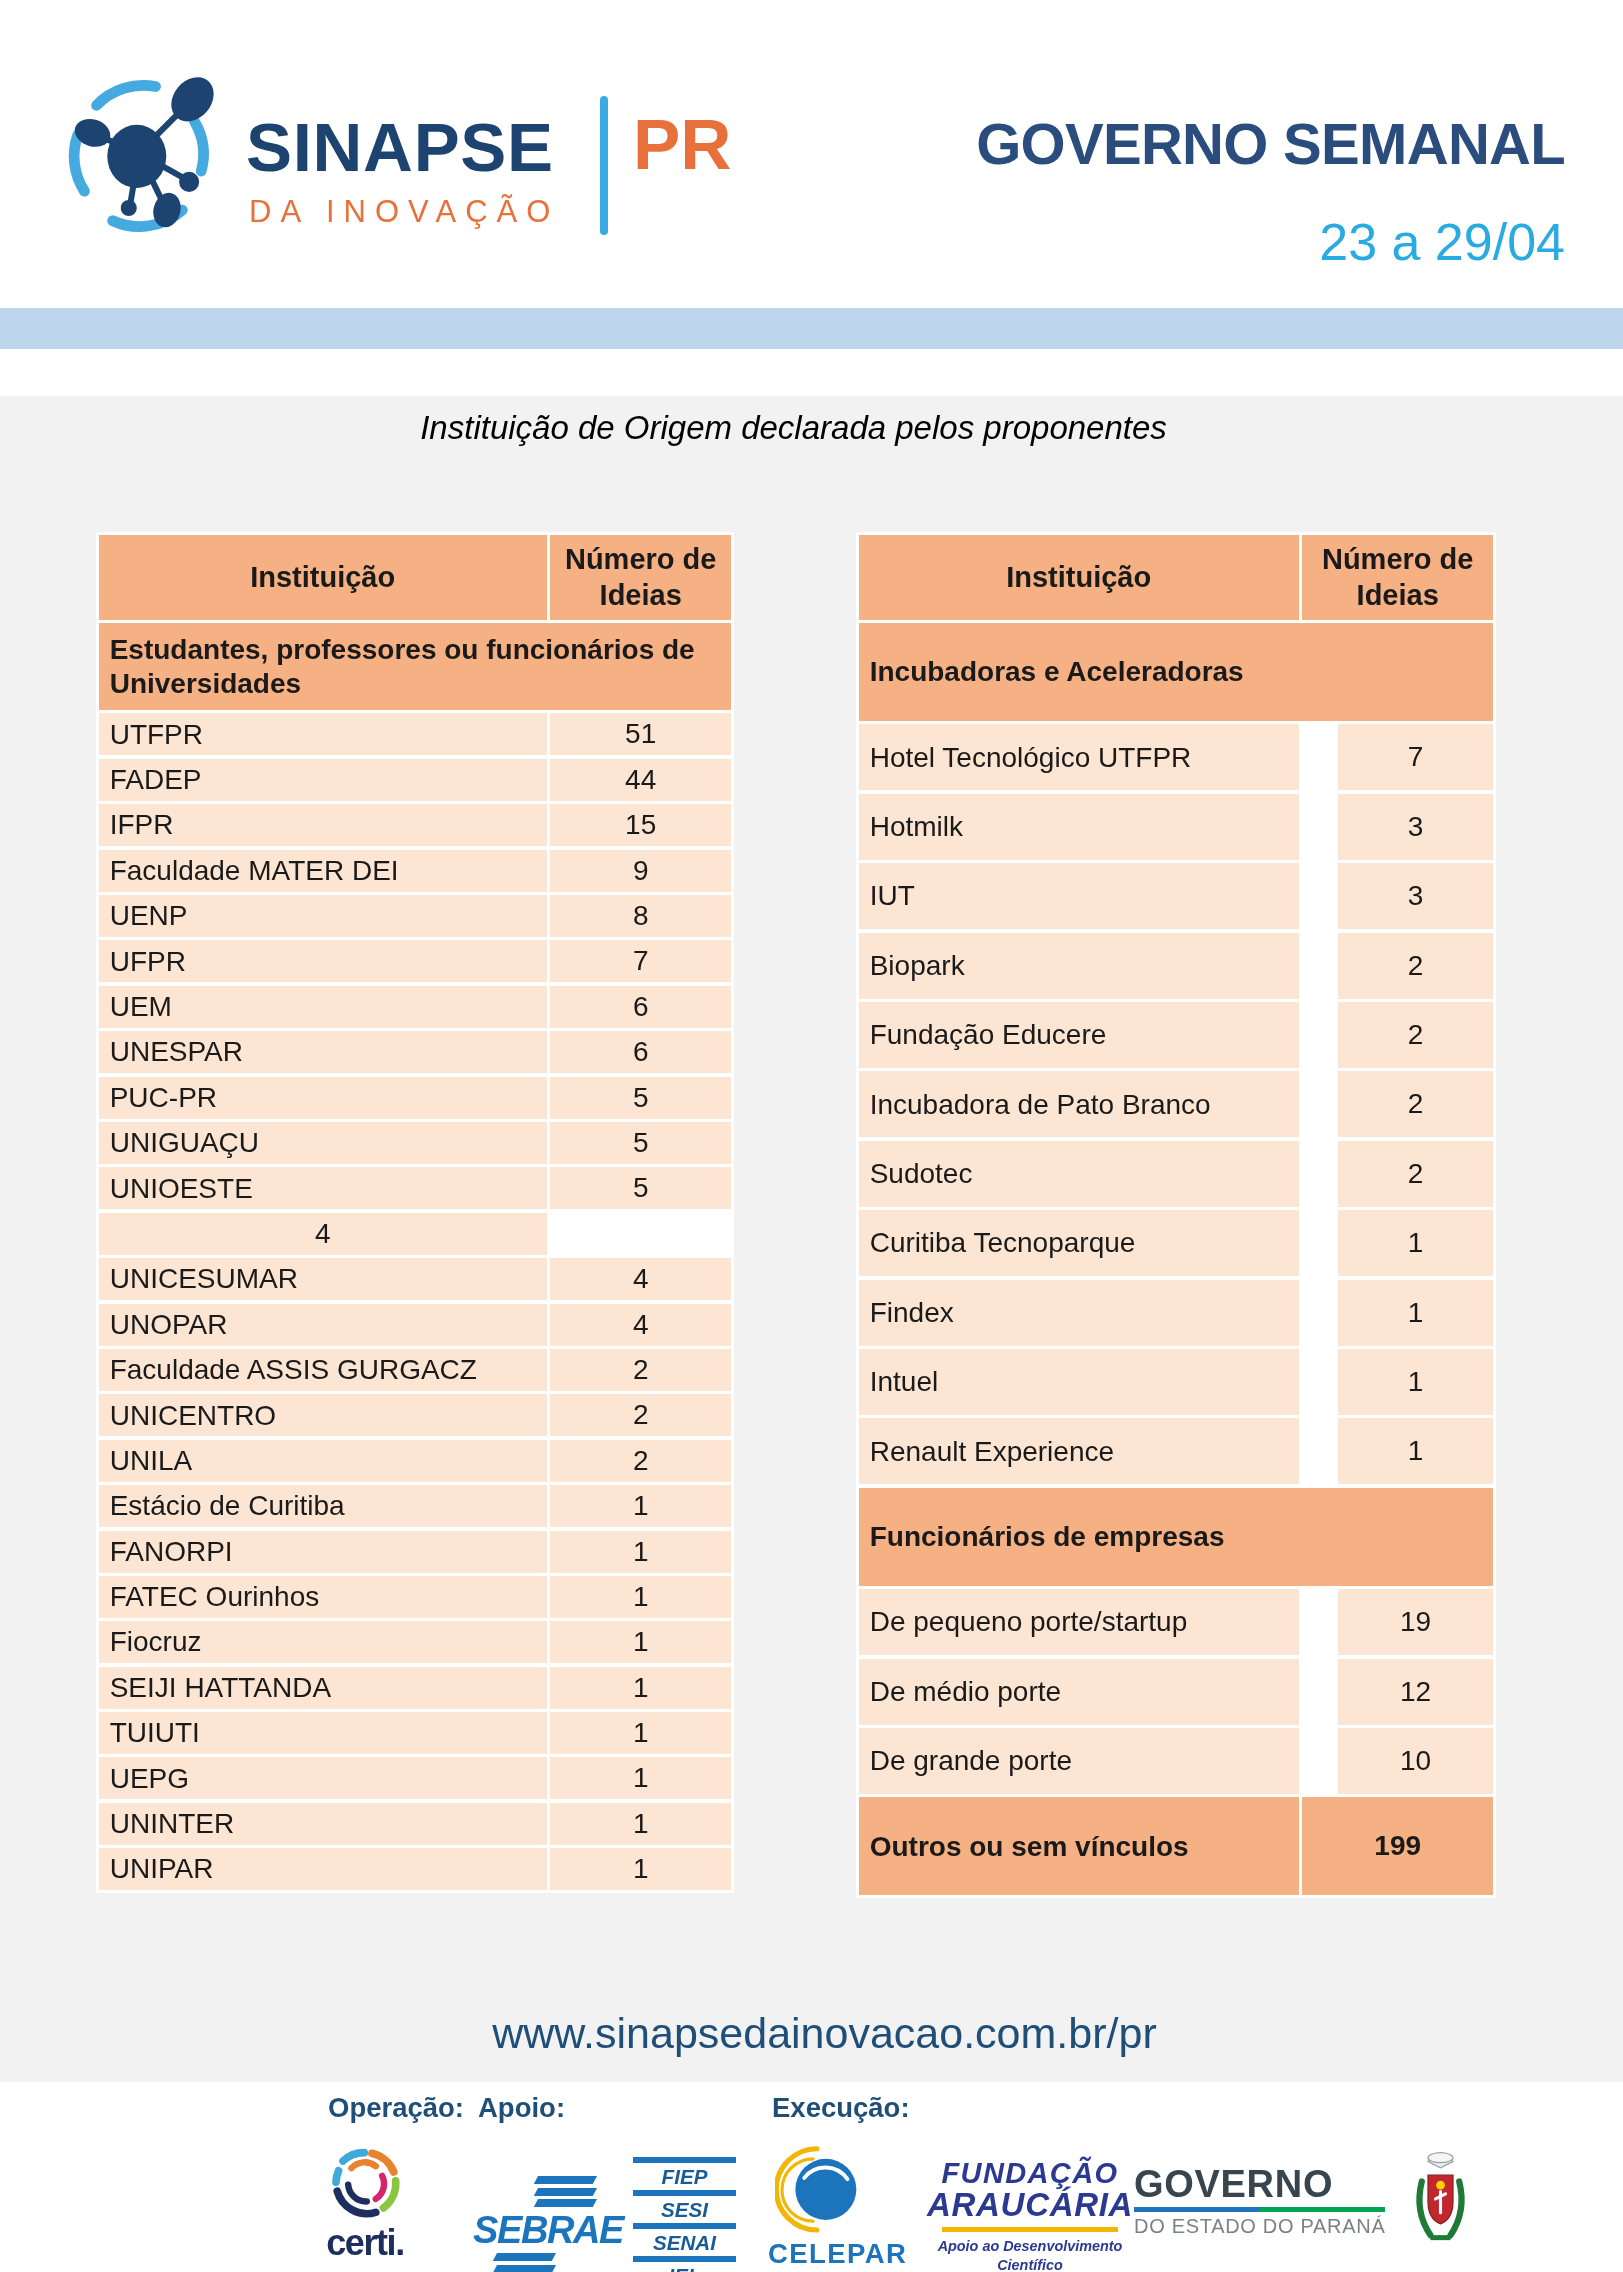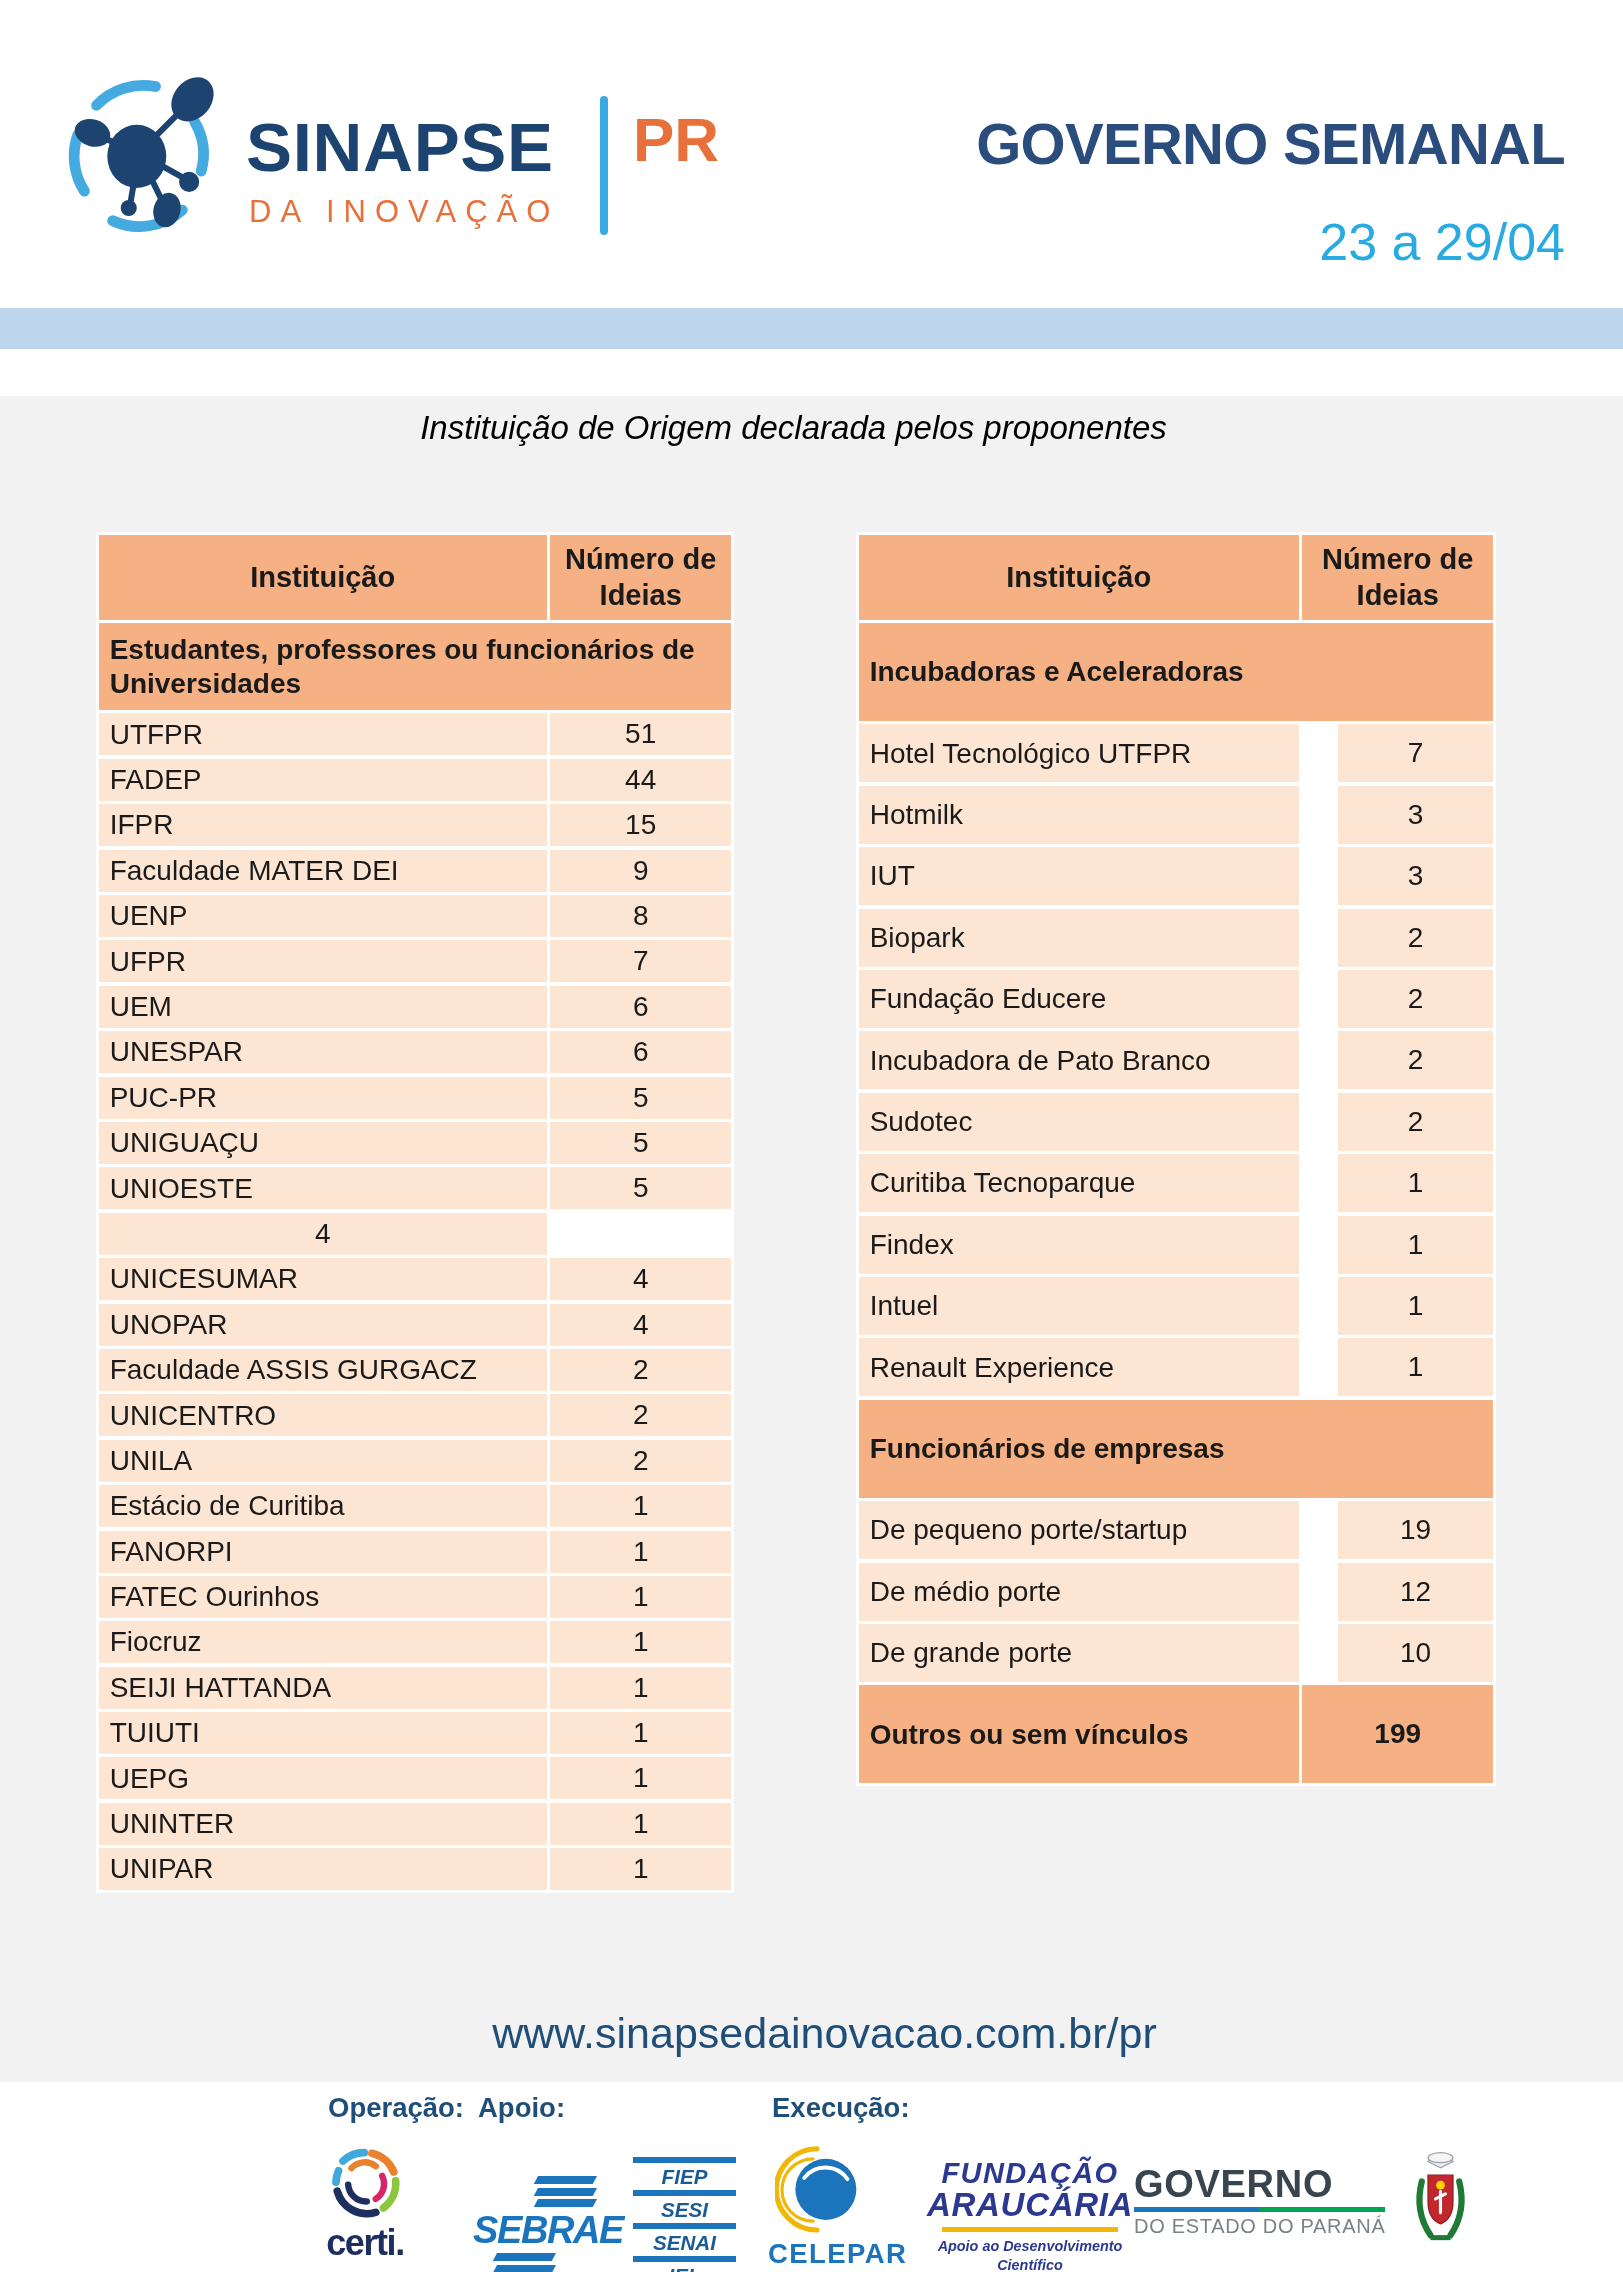--- a/index.html
+++ b/index.html
@@ -9,21 +9,21 @@
   
   .header{position:absolute;top:0;left:0;width:1623px;height:396px;background:#FFFFFF;}
   .blue-band{position:absolute;top:308px;left:0;width:1623px;height:41px;background:#BDD6EE;}
   .logo-icon{position:absolute;left:63px;top:69px;}
   .brand-sinapse{position:absolute;left:246px;top:113px;font-size:69px;font-weight:bold;
                  letter-spacing:0.7px;color:#1D4370;line-height:1;}
   .brand-sub{position:absolute;left:249px;top:196px;font-size:31px;color:#E8713B;
              letter-spacing:9px;line-height:1;}
   .brand-divider{position:absolute;left:600px;top:96px;width:7.6px;height:139px;
                  background:#3AABE2;border-radius:4.1px;}
-  .brand-pr{position:absolute;left:633px;top:109px;font-size:62px;font-weight:bold;
+  .brand-pr{position:absolute;left:633px;top:109px;font-size:71px;font-weight:bold;
             color:#E8713B;line-height:1;text-align:center;}
   .bulletin-title{position:absolute;right:58px;top:115px;font-size:58px;font-weight:bold;
                   color:#2B4D7E;line-height:1;letter-spacing:-0.7px;}
   .bulletin-dates{position:absolute;right:58px;top:216px;font-size:52px;color:#29ABE2;line-height:1;}
 
   
   .page-title{position:absolute;top:409px;left:0;width:1587px;text-align:center;
               font-style:italic;font-size:33px;color:#000;}
 
   
@@ -35,21 +35,21 @@
   .cell{display:flex;align-items:center;font-size:28px;background:#FCE5D3;box-sizing:border-box;}
   .cell.label{padding-left:11px;padding-right:6.9px;line-height:1.2;}
   .cell.value{justify-content:center;}
   .t-head{height:85px;}
   .t-head .cell{background:#F5B183;font-weight:bold;justify-content:center;text-align:center;
                 font-size:29px;line-height:1.25;padding:0 12.4px;}
   .type-section .cell,.type-total .cell{background:#F5B183;font-weight:bold;}
   .no-value .cell.label{grid-column:1 / span 2;}
   .tbl-left .type-data{height:42px;}
   .tbl-left .type-section{height:87px;}
-  .tbl-right .type-data{height:58px;gap:39px;}
+  .tbl-right .type-data{height:66px;gap:39px;}
   .tbl-right .type-section{height:98px;}
   .tbl-right .type-total{height:98px;}
 
   
   .site-url{position:absolute;top:2009px;left:0;width:1649px;text-align:center;
             font-size:43px;color:#1F4E79;text-decoration:none;display:block;}
   .footer-white{position:absolute;top:2082px;left:0;width:1623px;height:191px;background:#FFFFFF;}
   .f-label{position:absolute;font-size:27.5px;font-weight:bold;color:#1F4E79;line-height:1;}
   .lbl-op{top:2094px;left:328px;} .lbl-ap{top:2094px;left:478px;} .lbl-ex{top:2094px;left:772px;}
 

